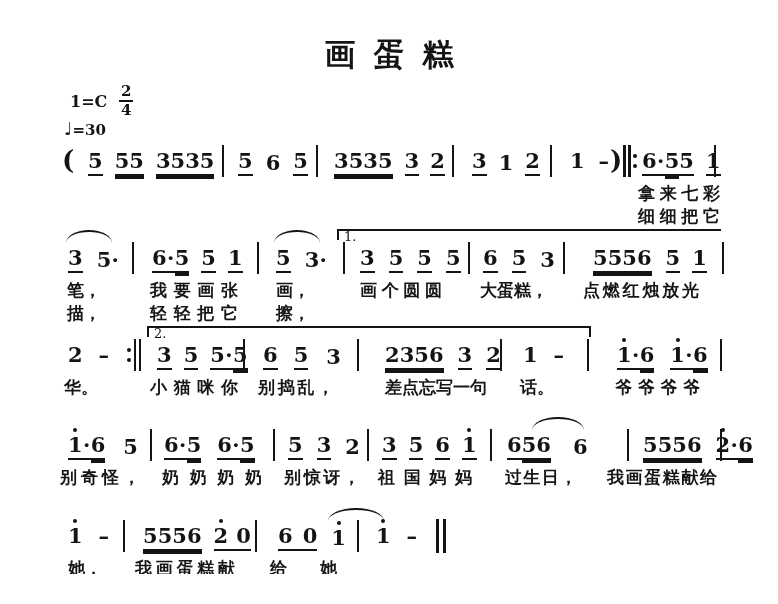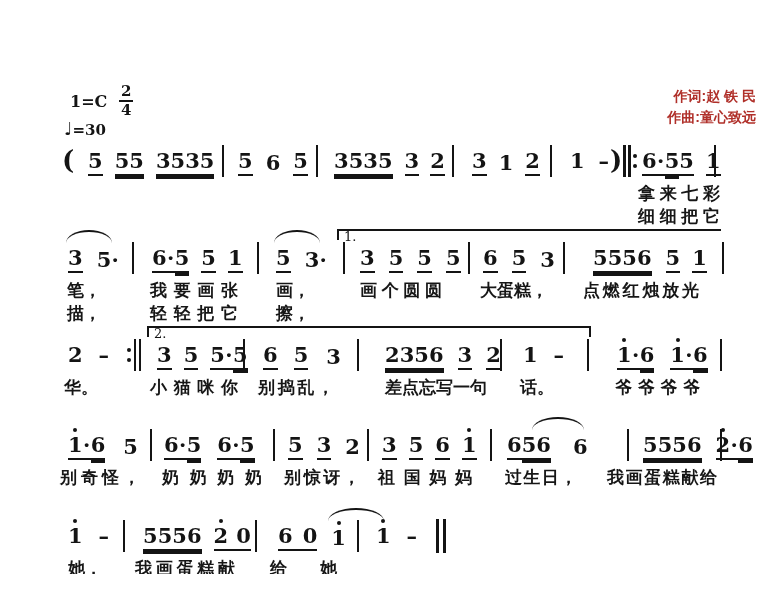--- a/index.html
+++ b/index.html
@@ -41,25 +41,22 @@
   .volta.tr{border-right:2px solid #141414;}
   .volta span{position:absolute;left:3px;top:-2px;font:400 13px "DejaVu Serif",serif;padding:0 2px;}
   .lyric{position:absolute;display:flex;justify-content:space-between;
          font:700 17px "Liberation Sans","DejaVu Sans",sans-serif;color:#161616;}
   .clipstrip{position:absolute;left:0;top:574px;width:778px;height:30px;background:#fff;z-index:6;}
 </style>
 </head>
 <body>
 
 <div class="page">
-
-  <div class="credits">
-    <div style="color: rgb(176, 48, 42);">作词:赵 铁 民</div>
-    <div style="color: rgb(176, 48, 42);">作曲:童心致远</div>
-  </div>
+  <div class="title">画蛋糕</div>
+
 
   <div class="keysig">
     <span>1=C</span>
     <span class="frac">
       <b>2</b>
       <i></i>
       <b>4</b>
     </span>
   </div>
 

